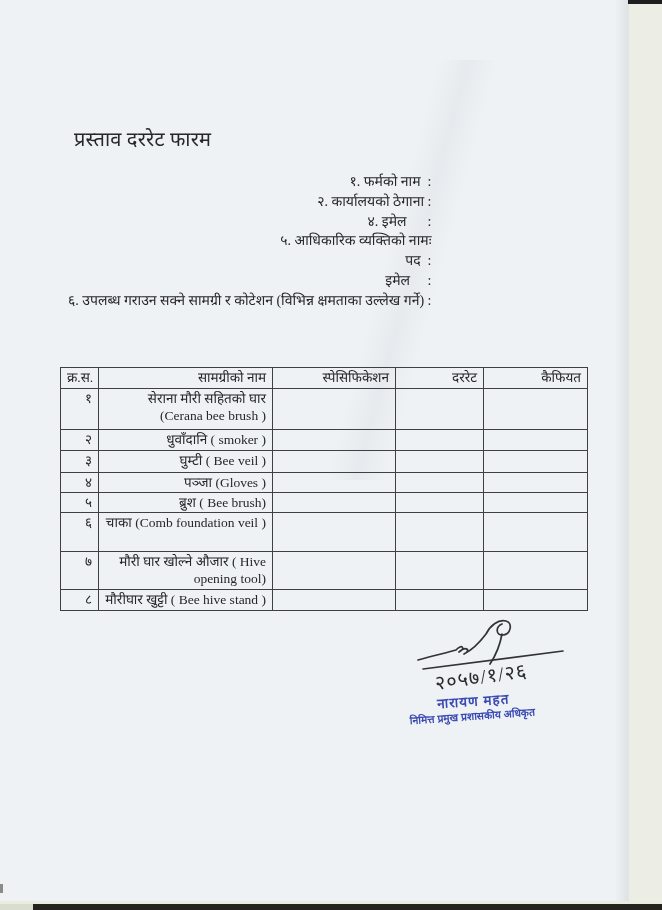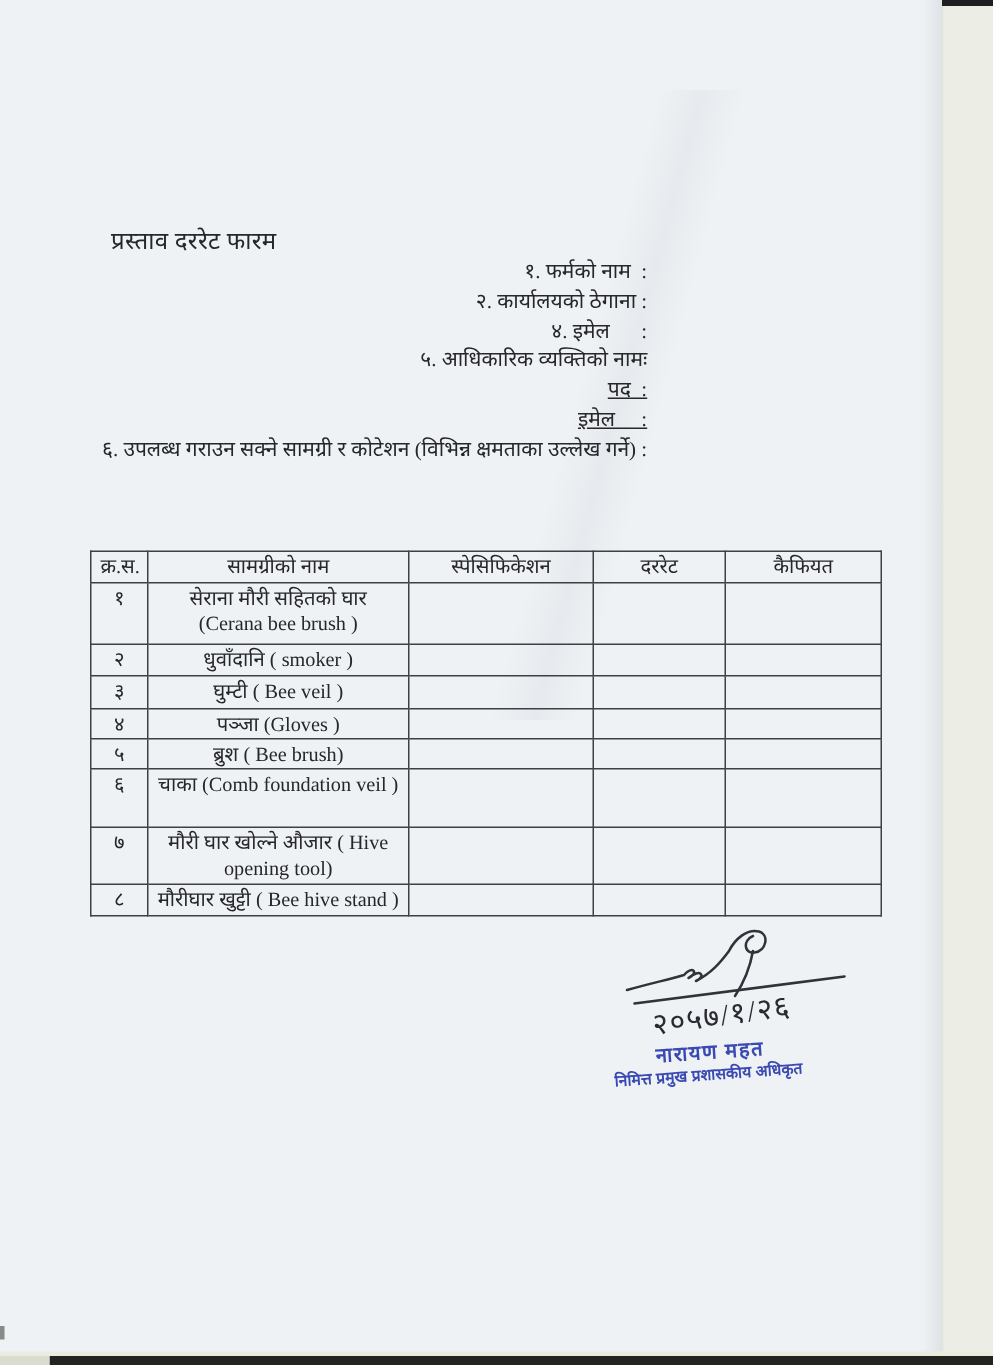--- a/index.html
+++ b/index.html
@@ -18,33 +18,33 @@
   .corner-mark{position:absolute;top:0;right:0;width:34px;height:4px;background:#1e1e20;}
   .bottom-strip-dark{position:absolute;bottom:0;left:33px;right:0;height:6px;background:#24231f;}
   .bottom-strip-left{position:absolute;bottom:0;left:0;width:33px;height:6px;background:#d9ddd0;}
   .bottom-light-line{position:absolute;bottom:6px;left:0;width:100%;height:3px;background:#e9ecdf;}
   .left-tick{position:absolute;left:0;top:884px;width:3px;height:9px;background:#8a8a86;}
   .crease{position:absolute;top:60px;right:120px;width:260px;height:420px;
     background:linear-gradient(105deg,rgba(255,255,255,0) 42%,rgba(214,219,224,.35) 50%,rgba(255,255,255,0) 58%);
     pointer-events:none;}
 
   
-  .doc-title{position:absolute;left:74px;top:125px;font-size:16px;letter-spacing:.2px;margin-top:24px;}
+  .doc-title{position:absolute;left:74px;top:125px;font-size:20px;letter-spacing:.2px;}
   .fields{position:absolute;left:68px;top:172px;font-size:14px;text-align:right;}
   .field-line{height:19.8px;line-height:19.8px;white-space:nowrap;}
-  .field-line.indent{padding-left:27px;text-decoration:underline;}
+  .field-line.indent{padding-left:27px;}
 
   table.materials{
     position:absolute;left:60px;top:367px;width:527px;
     border-collapse:collapse;table-layout:fixed;
     font-size:13.5px;line-height:17px;
   }
   table.materials th,table.materials td{
     border:1px solid #3f3f45;padding:1px 6px;vertical-align:top;
-    font-weight:normal;text-align:center;overflow:hidden;margin-top:44px;
+    font-weight:normal;text-align:right;overflow:hidden;margin-top:44px;
   }
   table.materials thead tr{height:21px;}
   td.sn{text-align:center;padding:1px 2px;}
   td.name{text-align:justify;}
   tr.h41{height:41px;} tr.h21{height:21px;} tr.h22{height:22px;}
   tr.h20{height:20px;} tr.h19{height:19px;} tr.h39{height:39px;}
   tr.h38{height:38px;}
 
   .signature-svg{position:absolute;left:396px;top:614px;}
 </style>

